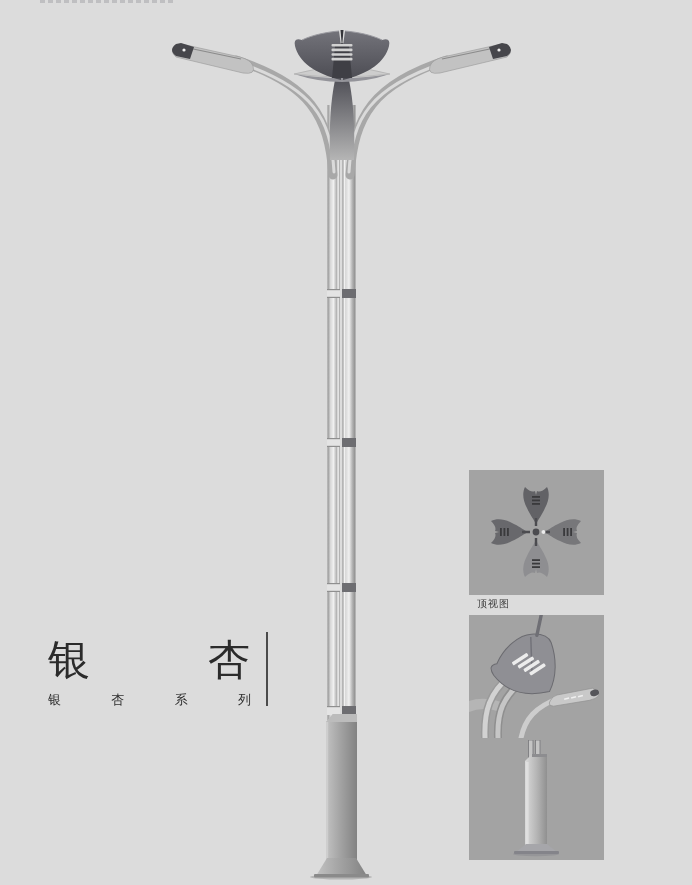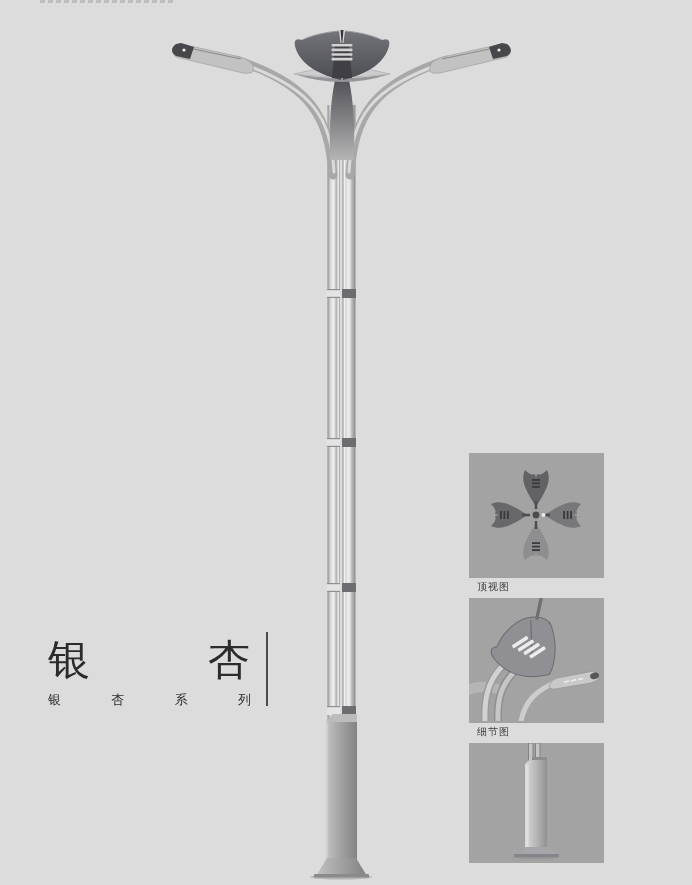--- a/index.html
+++ b/index.html
@@ -18,21 +18,21 @@
   .title-row{
     position:absolute;left:0;top:6px;width:202px;display:flex;justify-content:space-between;
     font-size:42px;line-height:44px;font-weight:500;color:#2b2b2b;letter-spacing:0;
   }
   .title-divider{position:absolute;left:218px;top:0;width:2px;height:74px;background:#4b4b4b;}
   .series-row{
     position:absolute;left:0;top:59px;width:203px;display:flex;justify-content:space-between;
     font-size:13px;font-weight:500;color:#2f2f2f;
   }
   
-  .panels{position:absolute;left:469px;top:453px;width:133px;}
+  .panels{position:absolute;left:469px;top:470px;width:133px;}
   .panel{margin:0;padding:0;}
   .panel-img{width:135px;background:#a3a3a3;overflow:hidden;line-height:0;}
   .panel-img.h125{height:125px;}
   .panel-img.h120{height:120px;}
   .panel-caption{
     display:block;height:20px;line-height:18px;padding-left:8px;
     font-size:10px;color:#3c3c3c;letter-spacing:1px;
   }
 </style>
 </head>
@@ -218,21 +218,20 @@
             <path d="M0 34 C -22 26 -36 12 -38 -10 Q -38 -22 -29 -18 C -14 -28 6 -30 16 -24 Q 30 -16 28 -6 C 24 10 14 26 0 34 Z" fill="#8f8f94" stroke="#6b6b70" stroke-width="1"></path>
             <path d="M14 -22 L -4 8" stroke="#73737a" stroke-width="1.5" fill="none"></path>
             <path d="M20 -20 L 36 -36" stroke="#6f6f75" stroke-width="3.4" stroke-linecap="round" fill="none"></path>
             <rect x="-16" y="-11" width="18" height="3.6" rx="1" fill="#ececec"></rect>
             <rect x="-13" y="-5" width="18" height="3.6" rx="1" fill="#ececec"></rect>
             <rect x="-10" y="1" width="18" height="3.6" rx="1" fill="#ececec"></rect>
             <rect x="-7" y="7" width="18" height="3.6" rx="1" fill="#ececec"></rect>
           </g>
         </svg>
       </div>
-      <figcaption class="panel-caption">细节图</figcaption>
     </figure>
 
     <figure class="panel">
       <div class="panel-img h120">
         <svg viewBox="0 0 135 121" width="135" height="121">
           <rect width="135" height="121" fill="#a3a3a3"></rect>
           <rect x="59.5" y="0" width="4.5" height="20" fill="#c4c4c4" stroke="#77777a" stroke-width="0.8"></rect>
           <rect x="66.5" y="0" width="4.5" height="20" fill="#c4c4c4" stroke="#77777a" stroke-width="0.8"></rect>
           <linearGradient id="bcol2" x1="0" y1="0" x2="1" y2="0">
             <stop offset="0" stop-color="#dadada"></stop>

